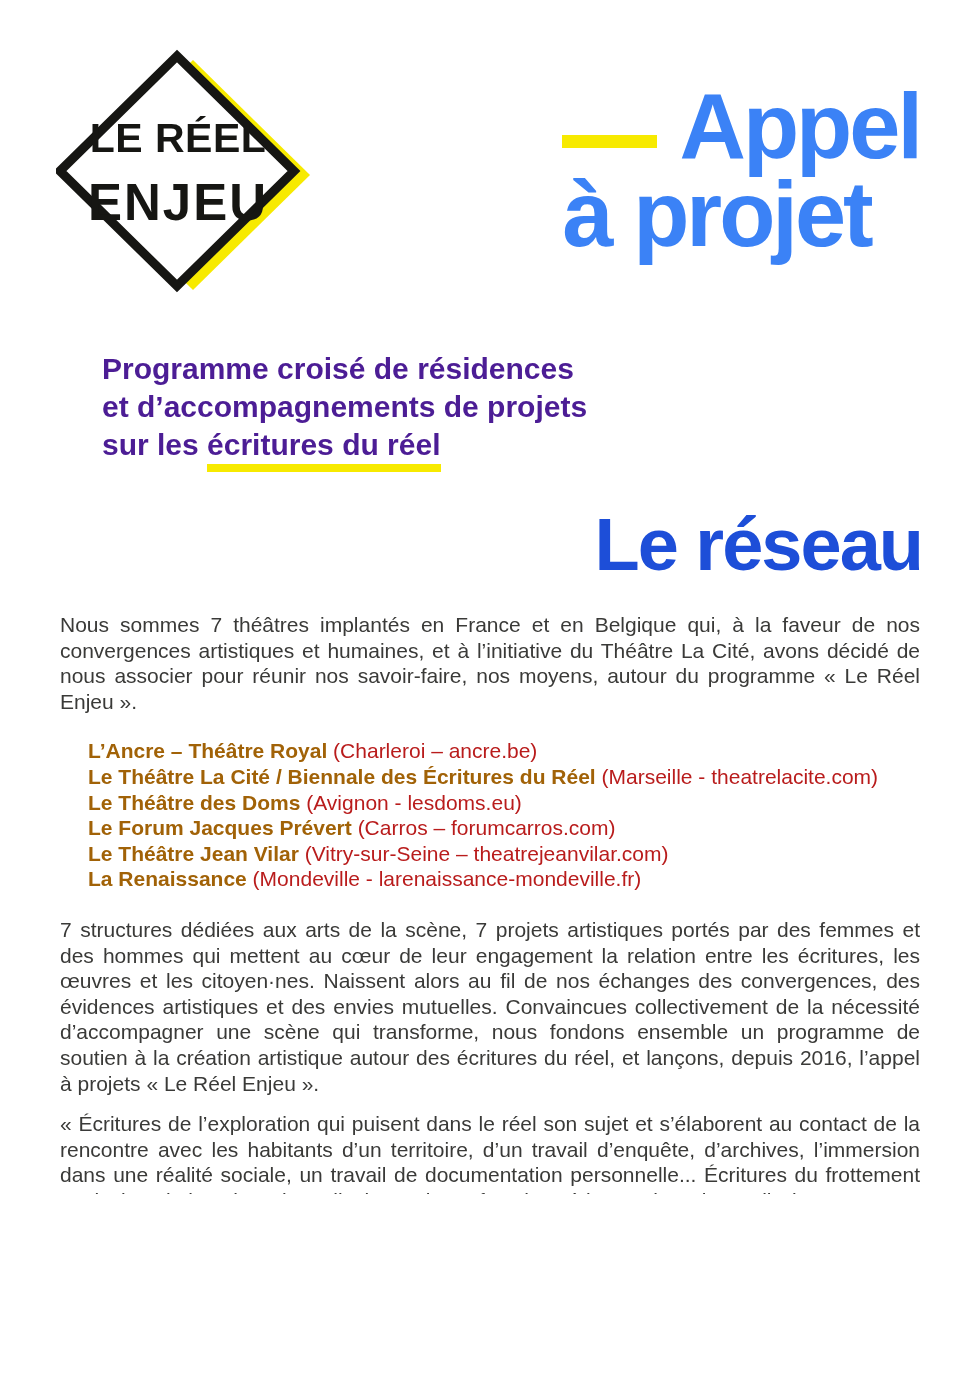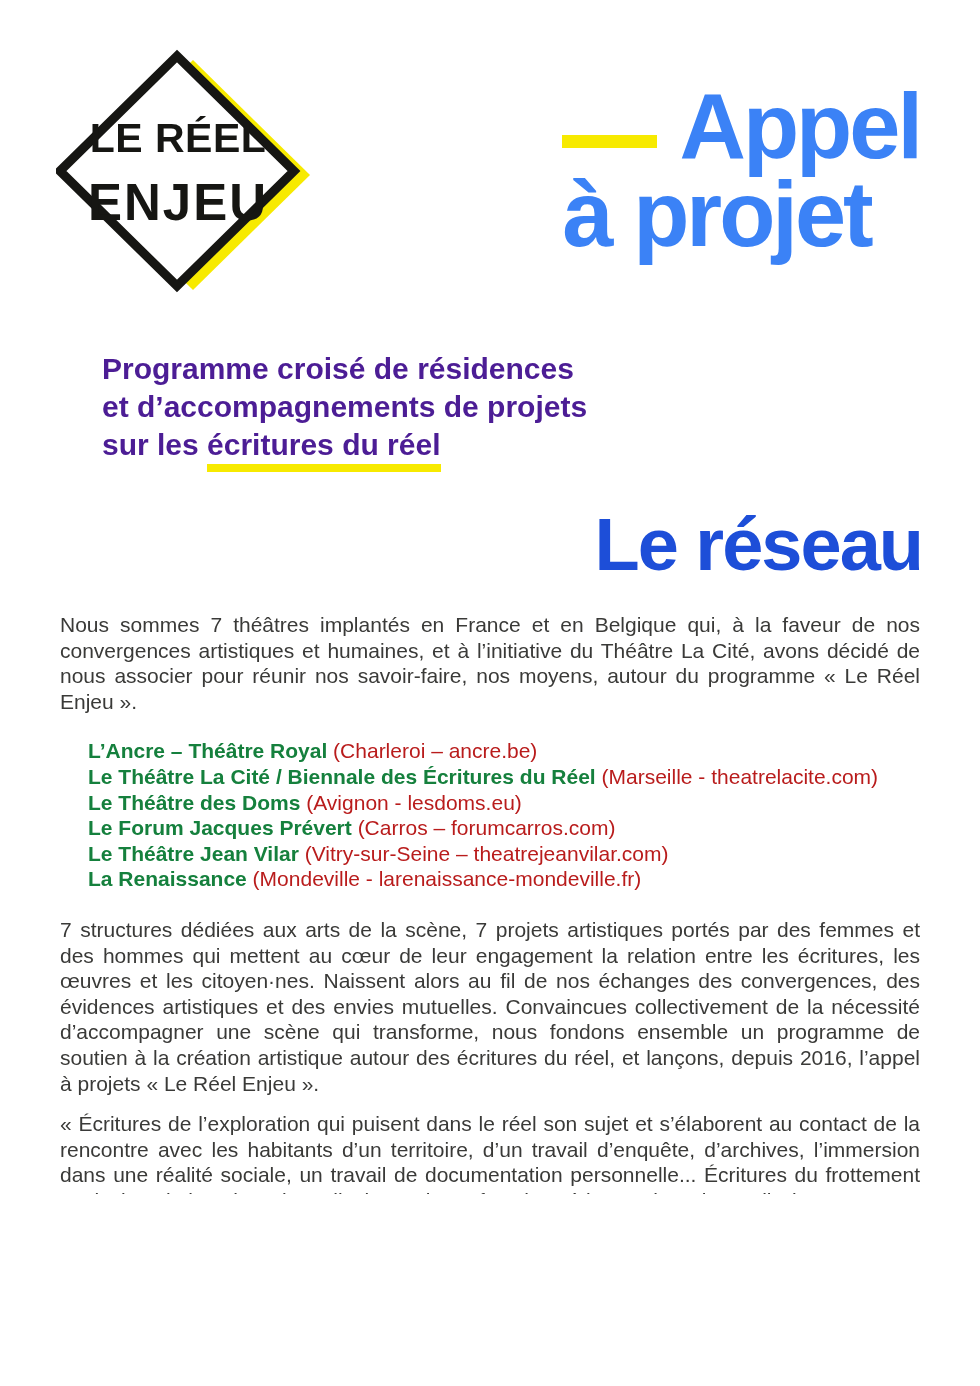--- a/index.html
+++ b/index.html
@@ -46,21 +46,21 @@
     font-weight:700; font-size:74px; line-height:74px; letter-spacing:-2px; color:#1d4ed8;
   }
 
   
   .content {
     position:absolute; left:60px; right:60px; top:612px;
     font-size:21px; line-height:25.6px; color:#3a3a38;
   }
   .para { text-align:justify; }
   .theatres { list-style:none; margin:24px 0 25px 28px; }
-  .t-name { font-weight:700; color:#15803d; }
+  .t-name { font-weight:700; color:#a16207; }
   .t-details { color:#b91c1c; }
   .p2 { margin-bottom:15px; }
   .quote { margin-top:4px; }
   .end-rule {
     display:inline-block; width:430px; height:7px; background:#F7EA00;
     margin-left:10px; vertical-align:2px;
   }
 </style>
 </head>
 <body>

